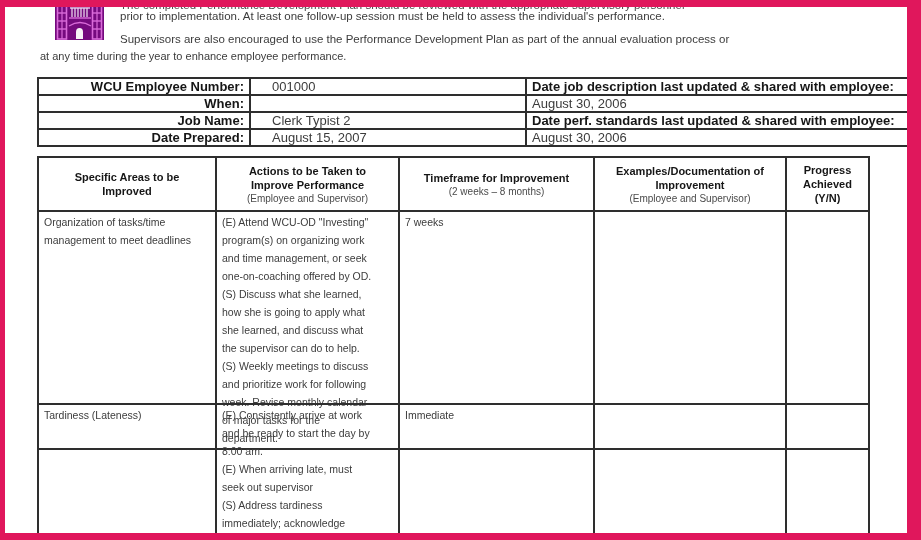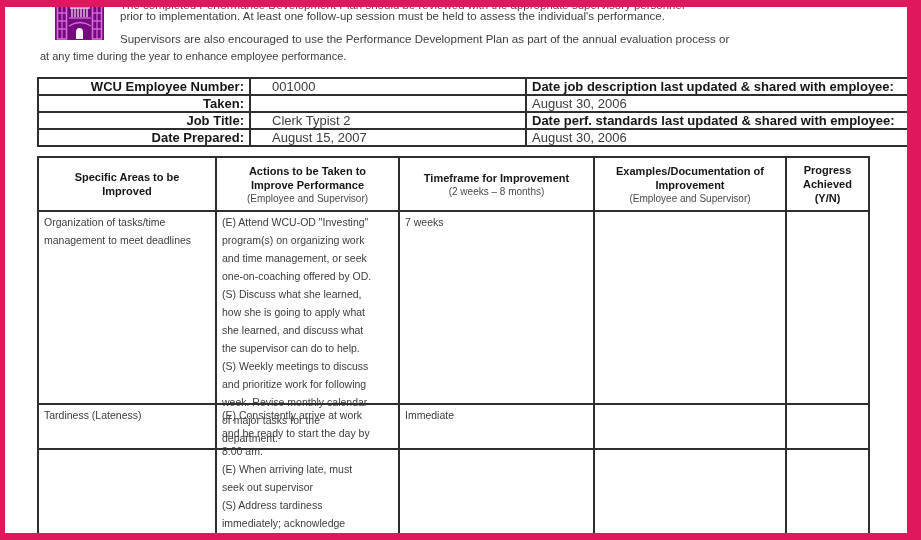--- a/index.html
+++ b/index.html
@@ -93,26 +93,26 @@
   <div class="intro3">at any time during the year to enhance employee performance.</div>
 
   <table class="info-table">
     <tbody>
         <tr>
       <td class="lbl">WCU Employee Number:</td>
       <td class="val">001000</td>
       <td class="rgt bold">Date job description last updated &amp; shared with employee:</td>
     </tr>
     <tr>
-      <td class="lbl">Taken:</td>
+      <td class="lbl">When:</td>
       <td class="val"></td>
       <td class="rgt">August 30, 2006</td>
     </tr>
     <tr>
-      <td class="lbl">Job Title:</td>
+      <td class="lbl">Job Name:</td>
       <td class="val">Clerk Typist 2</td>
       <td class="rgt bold">Date perf. standards last updated &amp; shared with employee:</td>
     </tr>
     <tr>
       <td class="lbl">Date Prepared:</td>
       <td class="val">August 15, 2007</td>
       <td class="rgt">August 30, 2006</td>
     </tr>
   </tbody>
     </table>

